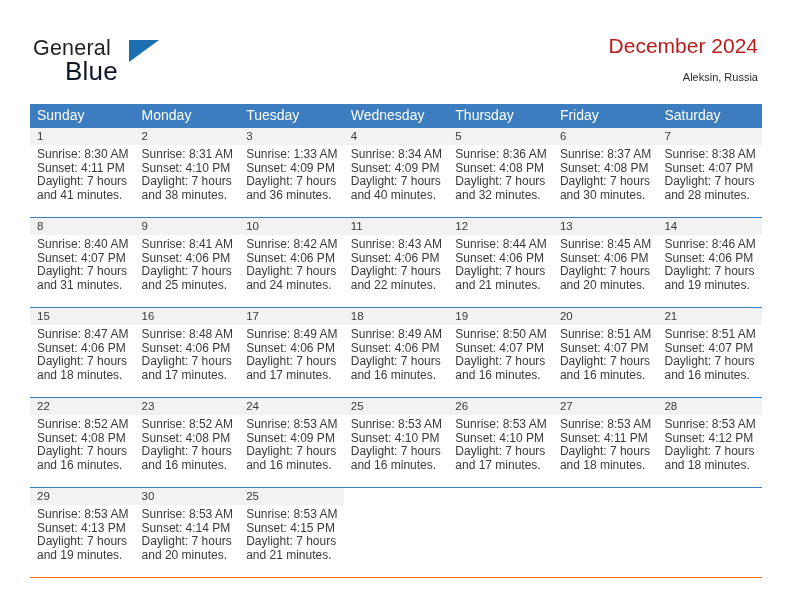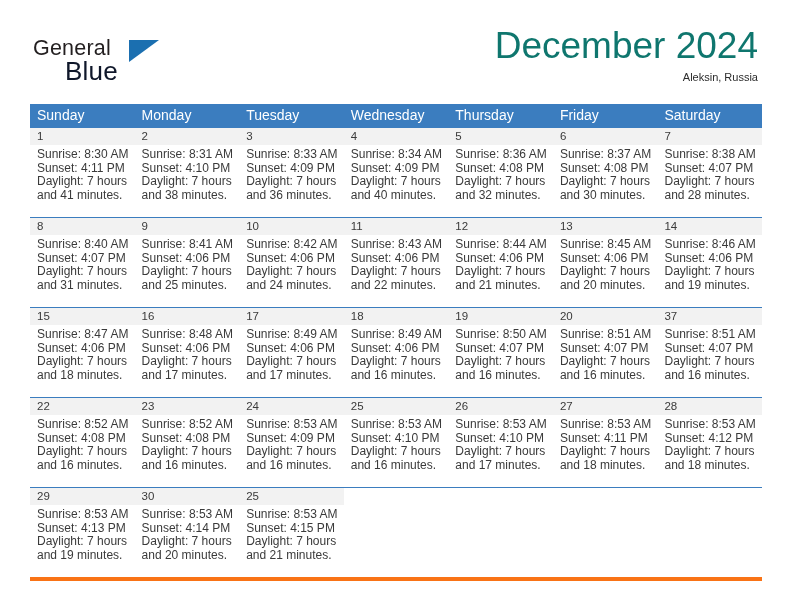--- a/index.html
+++ b/index.html
@@ -66,23 +66,23 @@
     border-bottom: 22px solid transparent;
   }
 
   .title-block {
     position: absolute;
     right: 34px;
     top: 28px;
     text-align: right;
   }
   .month-title {
-    font-size: 37px;
+    font-size: 21px;
     font-weight: normal;
-    color: #0f766e;
+    color: #b91c1c;
     line-height: 36px;
     white-space: nowrap;
   }
   .location {
     font-size: 11px;
     color: #2b2b2b;
     line-height: 22px;
     margin-top: 2px;
     white-space: nowrap;
   }
@@ -111,21 +111,21 @@
     overflow: hidden;
   }
 
   .week-row {
     display: flex;
     width: 100%;
     border-bottom: 1px solid #3b7dbf;
     box-sizing: border-box;
   }
   .week-row.last {
-    border-bottom: 4px solid #f97316;
+    border-bottom: 1px solid #f97316;
   }
 
   .day-cell {
     flex: 1 1 0;
     box-sizing: border-box;
     height: 89px;
     position: relative;
     overflow: hidden;
   }
 
@@ -199,21 +199,21 @@
         <div class="day-info">
           <div>Sunrise: 8:31 AM</div>
           <div>Sunset: 4:10 PM</div>
           <div>Daylight: 7 hours</div>
           <div>and 38 minutes.</div>
         </div>
       </div>
       <div class="day-cell">
         <div class="day-number-band">3</div>
         <div class="day-info">
-          <div>Sunrise: 8:33 AM</div>
+          <div>Sunrise: 1:33 AM</div>
           <div>Sunset: 4:09 PM</div>
           <div>Daylight: 7 hours</div>
           <div>and 36 minutes.</div>
         </div>
       </div>
       <div class="day-cell">
         <div class="day-number-band">4</div>
         <div class="day-info">
           <div>Sunrise: 8:34 AM</div>
           <div>Sunset: 4:09 PM</div>
@@ -365,21 +365,21 @@
       <div class="day-cell">
         <div class="day-number-band">20</div>
         <div class="day-info">
           <div>Sunrise: 8:51 AM</div>
           <div>Sunset: 4:07 PM</div>
           <div>Daylight: 7 hours</div>
           <div>and 16 minutes.</div>
         </div>
       </div>
       <div class="day-cell">
-        <div class="day-number-band">37</div>
+        <div class="day-number-band">21</div>
         <div class="day-info">
           <div>Sunrise: 8:51 AM</div>
           <div>Sunset: 4:07 PM</div>
           <div>Daylight: 7 hours</div>
           <div>and 16 minutes.</div>
         </div>
       </div>
     </div>
 
     <div class="week-row">

